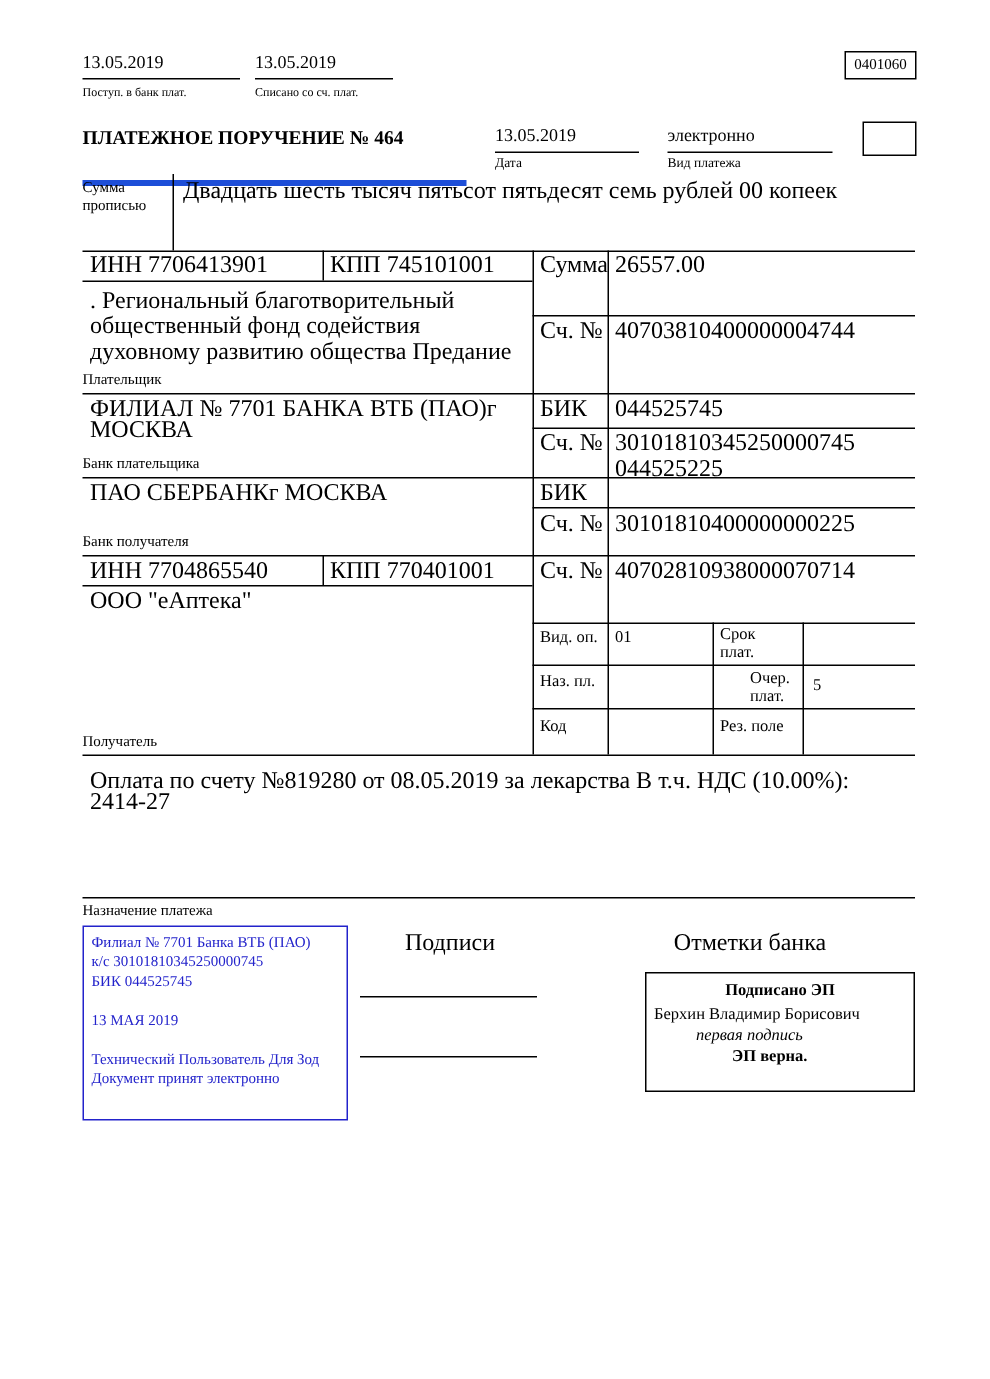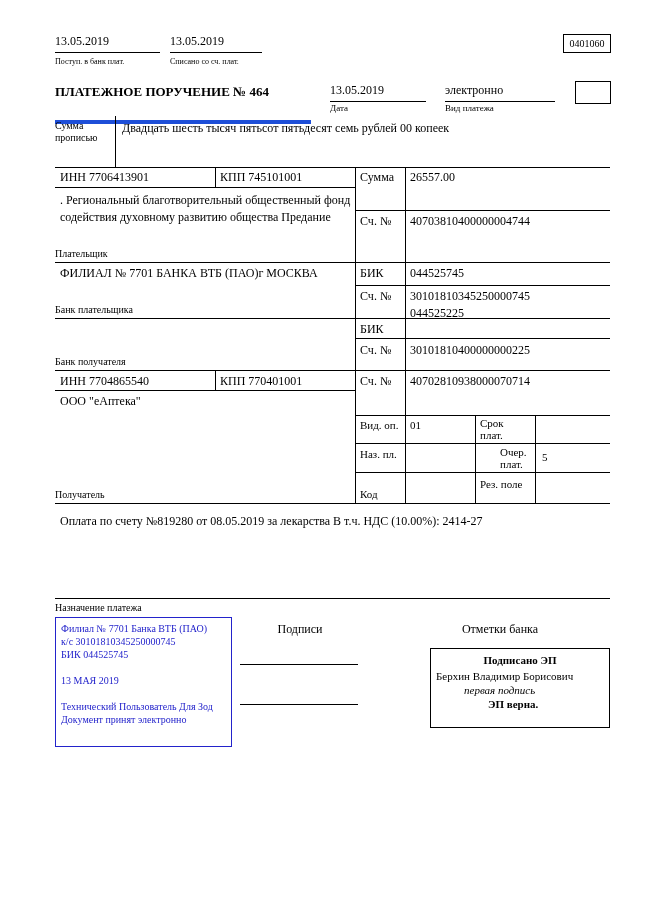--- a/index.html
+++ b/index.html
@@ -7,21 +7,21 @@
     position:relative; width:660px; height:800px; background:#ffffff;
     font-family:"Liberation Serif", serif; color:#000; overflow:hidden;
   }
   .abs { position:absolute; }
   .hl { position:absolute; height:1px; background:#000; }
   .vl { position:absolute; width:1px; background:#000; }
   .t8  { font-size:8px;  line-height:10px; }
   .t9  { font-size:9px;  line-height:11px; }
   .t10 { font-size:10px; line-height:12px; }
   .t11 { font-size:11px; line-height:12px; }
-  .t12 { font-size:12px; line-height:14px; }
+  .t12 { font-size:16px; line-height:14px; }
   .t13 { font-size:13px; line-height:15px; }
   .bold { font-weight:bold; }
   .ufield { position:absolute; border-bottom:1px solid #000; font-size:12px; padding-bottom:3px; }
   .boxed { position:absolute; border:1px solid #000; box-sizing:border-box; }
   .center { text-align:center; }
   .stamp {
     position:absolute; left:55px; top:617px; width:177px; min-height:130px;
     border:1px solid var(--stamp-blue, #2323cb); color:var(--stamp-blue, #2323cb);
     box-sizing:border-box; padding:4px 5px; font-size:10px; line-height:13px;
   }
@@ -88,40 +88,41 @@
   <div class="abs t12" style="left:410px;top:214px">40703810400000004744</div>
   <div class="abs t10" style="left:55px;top:248px">Плательщик</div>
 
   <div class="abs t12" style="left:60px;top:266px;width:290px">ФИЛИАЛ № 7701 БАНКА ВТБ (ПАО)г МОСКВА</div>
   <div class="abs t12" style="left:360px;top:266px">БИК</div>
   <div class="abs t12" style="left:410px;top:266px">044525745</div>
   <div class="abs t12" style="left:360px;top:289px">Сч. №</div>
   <div class="abs t12" style="left:410px;top:289px">30101810345250000745</div>
   <div class="abs t10" style="left:55px;top:304px">Банк плательщика</div>
 
+  <div class="abs t12" style="left:60px;top:322px;width:290px">ПАО СБЕРБАНКг МОСКВА</div>
   <div class="abs t12" style="left:360px;top:322px">БИК</div>
   <div class="abs t12" style="left:410px;top:306px">044525225</div>
   <div class="abs t12" style="left:360px;top:343px">Сч. №</div>
   <div class="abs t12" style="left:410px;top:343px">30101810400000000225</div>
   <div class="abs t10" style="left:55px;top:356px">Банк получателя</div>
 
   <div class="abs t12" style="left:60px;top:374px">ИНН 7704865540</div>
   <div class="abs t12" style="left:220px;top:374px">КПП 770401001</div>
   <div class="abs t12" style="left:360px;top:374px">Сч. №</div>
   <div class="abs t12" style="left:410px;top:374px">40702810938000070714</div>
   <div class="abs t12" style="left:60px;top:394px;width:290px">ООО "еАптека"</div>
   <div class="abs t10" style="left:55px;top:489px">Получатель</div>
 
   <div class="abs t11" style="left:360px;top:419px">Вид. оп.</div>
   <div class="abs t11" style="left:410px;top:419px">01</div>
   <div class="abs t11" style="left:480px;top:417px;width:42px">Срок плат.</div>
   <div class="abs t11" style="left:360px;top:448px">Наз. пл.</div>
   <div class="abs t11" style="left:500px;top:446px;width:42px">Очер. плат.</div>
   <div class="abs t11" style="left:542px;top:451px">5</div>
-  <div class="abs t11" style="left:360px;top:488px">Код</div>
+  <div class="abs t11" style="left:360px;top:478px">Код</div>
   <div class="abs t11" style="left:480px;top:478px;white-space:nowrap">Рез. поле</div>
 
   <div class="abs t12" style="left:60px;top:514px;width:545px">Оплата по счету №819280 от 08.05.2019 за лекарства В т.ч. НДС (10.00%): 2414-27</div>
   <div class="abs t10" style="left:55px;top:602px">Назначение платежа</div>
 
   <div class="stamp">
     <div class="stamp-line">Филиал № 7701 Банка ВТБ (ПАО)</div>
     <div class="stamp-line">к/с 30101810345250000745</div>
     <div class="stamp-line">БИК 044525745</div>
     <div class="stamp-line"></div>

